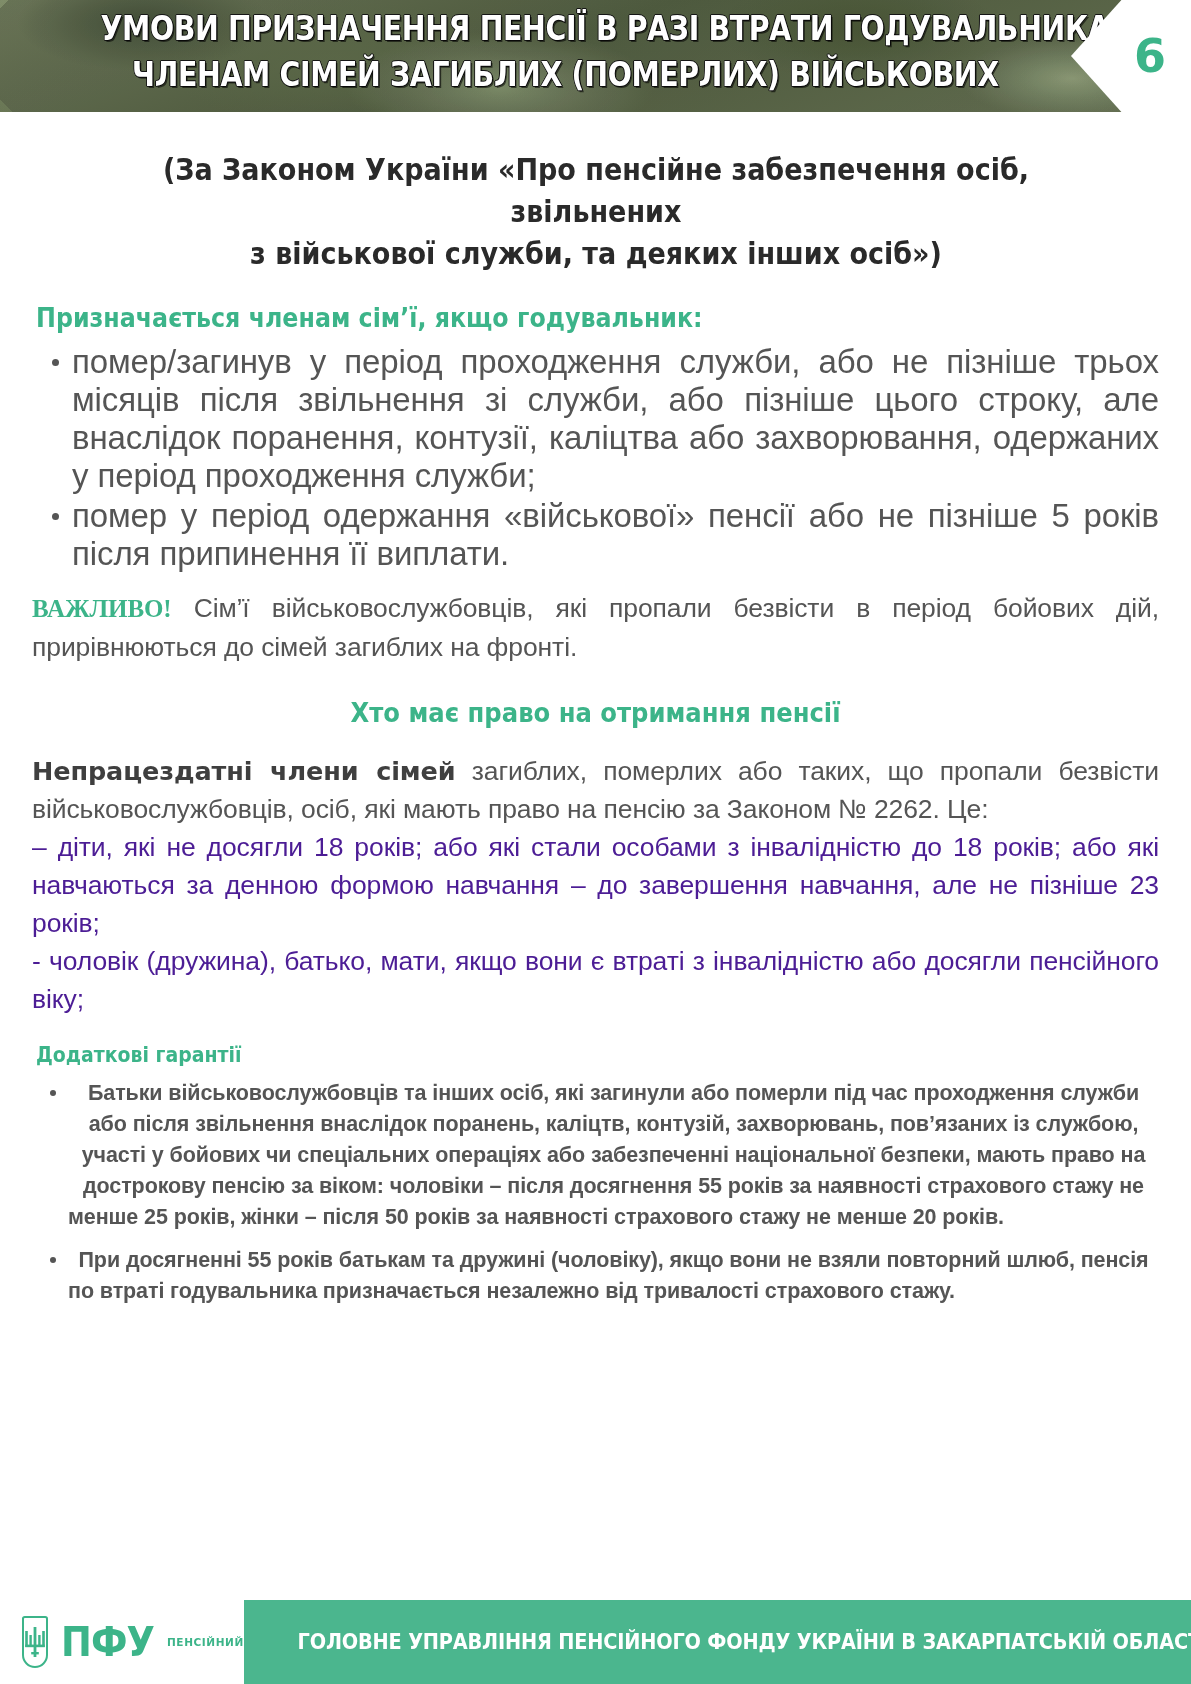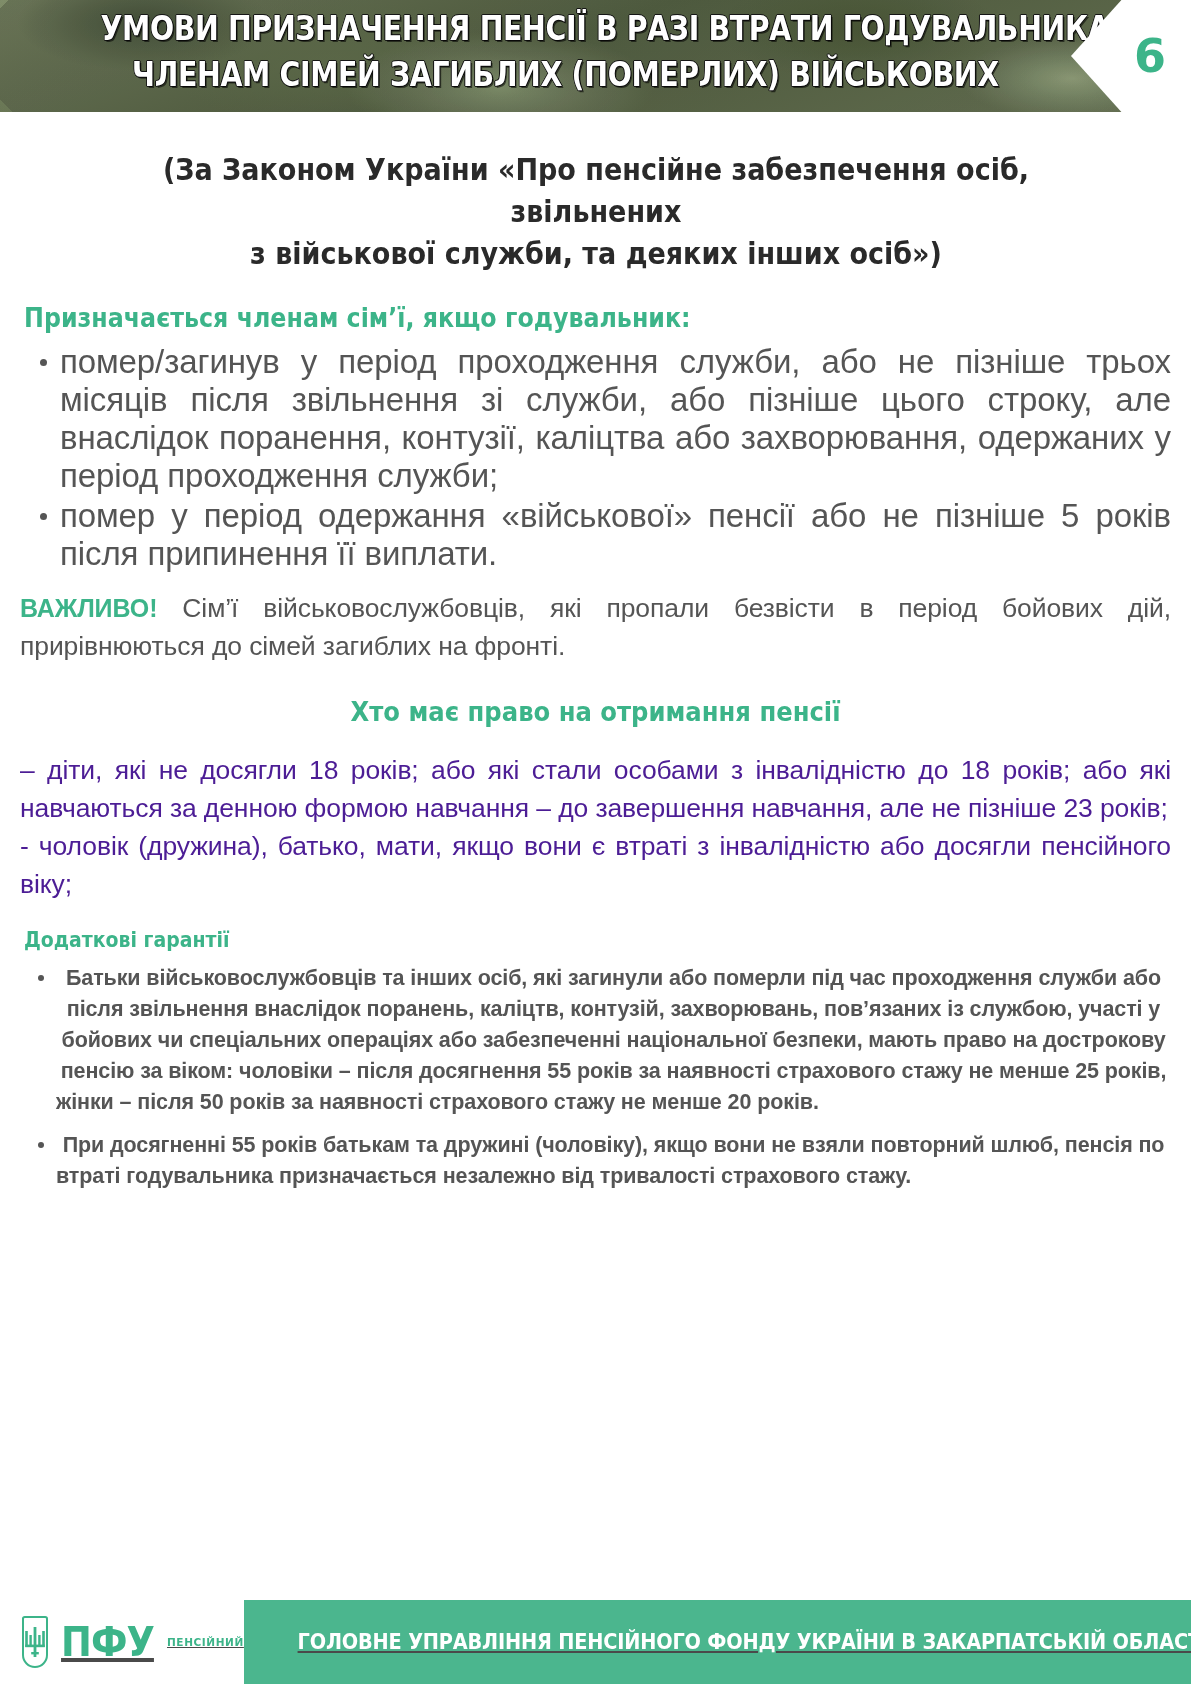--- a/index.html
+++ b/index.html
@@ -82,21 +82,21 @@
     font-family: "DejaVu Sans", sans-serif;
     font-weight: bold;
     font-size: 46px;
     color: #3cb489;
     line-height: 1;
   }
 
   
   .page {
     position: relative;
-    padding: 0 20px;
+    padding: 0 32px;
     width: 1191px;
     margin-top: 37px;
   }
 
   .subtitle {
     margin: 22px auto 0;
     width: 1010px;
     text-align: center;
     font-family: "DejaVu Sans", sans-serif;
     font-weight: bold;
@@ -185,21 +185,21 @@
     font-size: 26.5px;
     line-height: 38px;
     color: #555555;
     text-align: justify;
     text-align-last: left;
     letter-spacing: -0.1px;
   }
   .para.flush { margin-top: 0; }
   .para .kw {
     color: #3cb489;
-    font-family: Liberation Sans, sans-serif;
+    font-family: Liberation Serif, serif;
     font-weight: bold;
     font-size: 25px;
   }
   .para .bold {
     font-family: "DejaVu Sans", sans-serif;
     font-weight: bold;
     color: #3f3f3f;
     font-size: 25.5px;
   }
   .dashline {
@@ -213,21 +213,20 @@
 
   
   .footer {
     position: absolute;
     left: 0;
     bottom: 0;
     width: 1191px;
     height: 84px;
     display: flex;
     align-items: stretch;
-    text-decoration: underline;
   }
   .footer-logo {
     width: 244px;
     flex: 0 0 244px;
     background: #ffffff;
     display: flex;
     align-items: center;
     padding-left: 22px;
     gap: 9px;
   }
@@ -303,20 +302,21 @@
 
   <div class="sec-head-left">Призначається членам сім’ї, якщо годувальник:</div>
   <ul class="bullets">
     <li>помер/загинув у період проходження служби, або не пізніше трьох місяців після звільнення зі служби, або пізніше цього строку, але внаслідок поранення, контузії, каліцтва або захворювання, одержаних у період проходження служби;</li>
     <li>помер у період одержання «військової» пенсії або не пізніше 5 років після припинення її виплати.</li>
   </ul>
 
   <p class="para"><span class="kw">ВАЖЛИВО!</span><span> Сім’ї військовослужбовців, які пропали безвісти в період бойових дій, прирівнюються до сімей загиблих на фронті.</span></p>
 
   <div class="sec-head-center">Хто має право на отримання пенсії</div>
+  <p class="para flush"><span class="bold">Непрацездатні члени сімей</span><span> загиблих, померлих або таких, що пропали безвісти військовослужбовців, осіб, які мають право на пенсію за Законом № 2262. Це:</span></p>
   <div class="dashline">– діти, які не досягли 18 років; або які стали особами з інвалідністю до 18 років; або які навчаються за денною формою навчання – до завершення навчання, але не пізніше 23 років;</div>
   <div class="dashline">- чоловік (дружина), батько, мати, якщо вони є втраті з інвалідністю або досягли пенсійного віку;</div>
 
 
   <div class="sec-head-small">Додаткові гарантії</div>
   <ul class="bullets small">
     <li>Батьки військовослужбовців та інших осіб, які загинули або померли під час проходження служби або після звільнення внаслідок поранень, каліцтв, контузій, захворювань, пов’язаних із службою, участі у бойових чи спеціальних операціях або забезпеченні національної безпеки, мають право на дострокову пенсію за віком: чоловіки – після досягнення 55 років за наявності страхового стажу не менше 25 років, жінки – після 50 років за наявності страхового стажу не менше 20 років.</li>
     <li>При досягненні 55 років батькам та дружині (чоловіку), якщо вони не взяли повторний шлюб, пенсія по втраті годувальника призначається незалежно від тривалості страхового стажу.</li>
   </ul>
 

